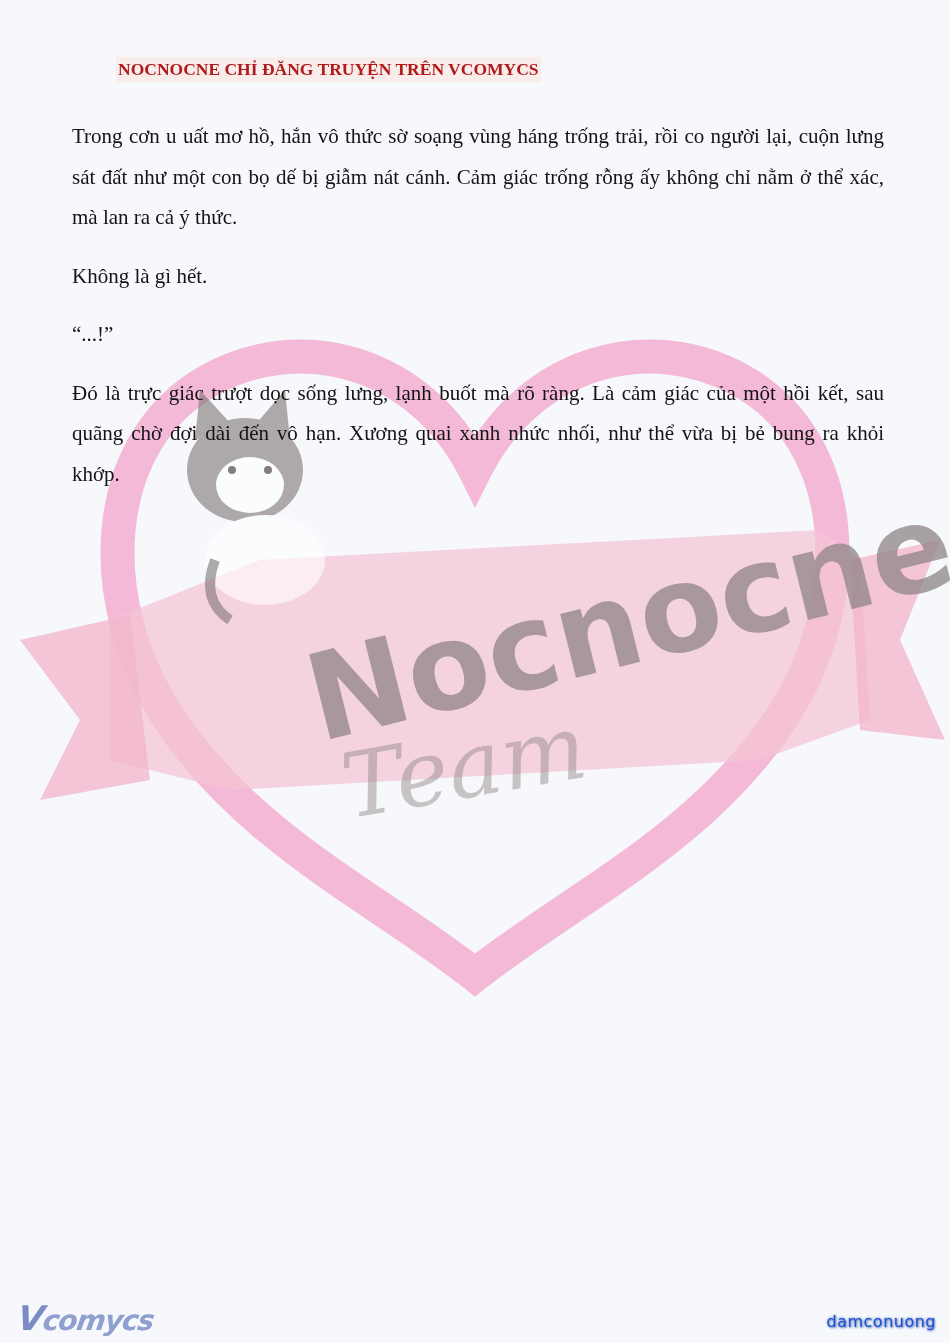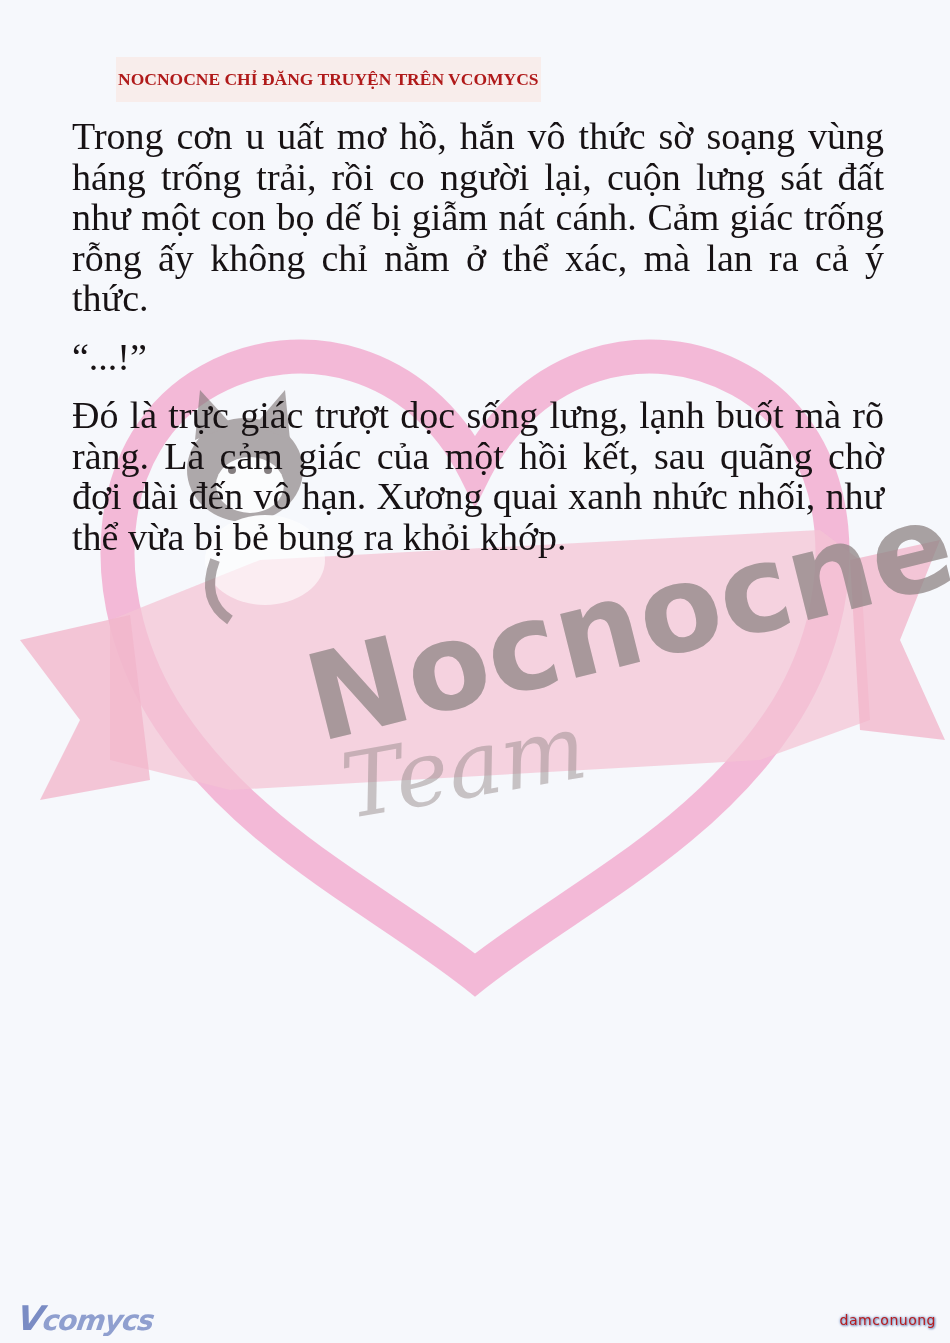--- a/index.html
+++ b/index.html
@@ -26,33 +26,33 @@
     .header-notice {
       position: absolute;
       left: 116px;
       top: 57px;
       font-family: "Liberation Serif", "DejaVu Serif", serif;
       font-weight: bold;
       font-size: 17.5px;
       color: #b01a1a;
       letter-spacing: 0px;
       background: rgba(250, 228, 220, 0.55);
-      padding: 12px 2px;
+      padding: 2px 2px;
       z-index: 2;
       white-space: nowrap;
     }
     .content {
       position: absolute;
       left: 72px;
       top: 116px;
       width: 812px;
       z-index: 2;
       color: #171214;
       font-family: "Liberation Serif", "DejaVu Serif", serif;
-      font-size: 38px;
+      font-size: 21px;
       line-height: 40.5px;
     }
     .content p {
       margin: 0 0 18px 0;
       text-align: justify;
       text-align-last: left;
     }
     .footer-logo {
       position: absolute;
       left: 18px;
@@ -69,22 +69,22 @@
     .footer-logo .big-v {
       font-size: 34px;
       color: #7a8cc4;
     }
     .footer-tag {
       position: absolute;
       right: 14px;
       top: 1312px;
       z-index: 2;
       font-family: "DejaVu Sans", sans-serif;
-      font-size: 14px;
-      color: #b91c1c;
+      font-size: 16px;
+      color: #1d4ed8;
       letter-spacing: 0.5px;
       text-shadow: 0 0 2px #8fa6cf, 0 0 3px #8fa6cf, 1px 1px 2px #6e86b8;
     }
   </style>
 </head>
 <body>
 
 <svg class="watermark" viewBox="0 0 950 1343" xmlns="http://www.w3.org/2000/svg">
 
   <path d="M475 470
@@ -111,20 +111,21 @@
   </g>
 
   <text x="300" y="700" font-family="DejaVu Sans, sans-serif" font-weight="bold" font-size="120" fill="#8f8585" opacity="0.75" transform="rotate(-14 480 640)">Nocnocne</text>
   <text x="340" y="800" font-family="DejaVu Serif, serif" font-style="italic" font-size="90" fill="#9a8e8e" opacity="0.5" transform="rotate(-10 450 760)">Team</text>
 </svg>
 
 <div class="header-notice">NOCNOCNE CHỈ ĐĂNG TRUYỆN TRÊN VCOMYCS</div>
 
 <div class="content">
   <p>Trong cơn u uất mơ hồ, hắn vô thức sờ soạng vùng háng trống trải, rồi co người lại, cuộn lưng sát đất như một con bọ dế bị giẫm nát cánh. Cảm giác trống rỗng ấy không chỉ nằm ở thể xác, mà lan ra cả ý thức.</p>
+  <p>Không là gì hết.</p>
   <p>“...!”</p>
   <p>Đó là trực giác trượt dọc sống lưng, lạnh buốt mà rõ ràng. Là cảm giác của một hồi kết, sau quãng chờ đợi dài đến vô hạn. Xương quai xanh nhức nhối, như thể vừa bị bẻ bung ra khỏi khớp.</p>
 </div>
 
 <div class="footer-logo">
   <span class="big-v">V</span><span>comycs</span>
 </div>
 
 <div class="footer-tag">damconuong</div>
 

